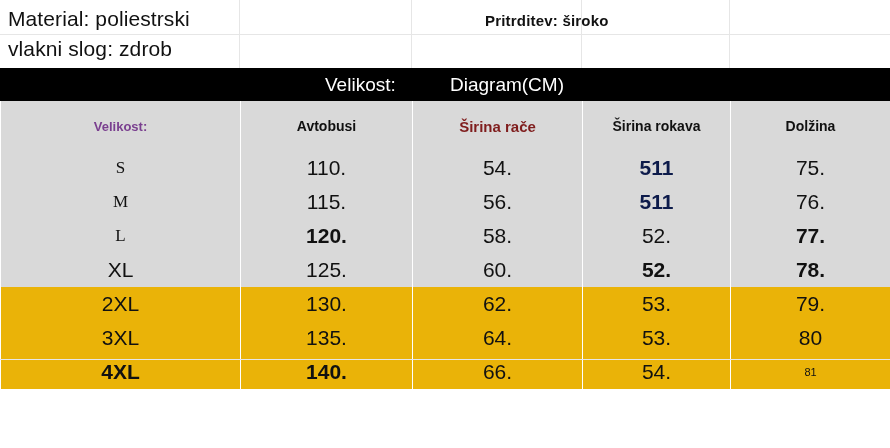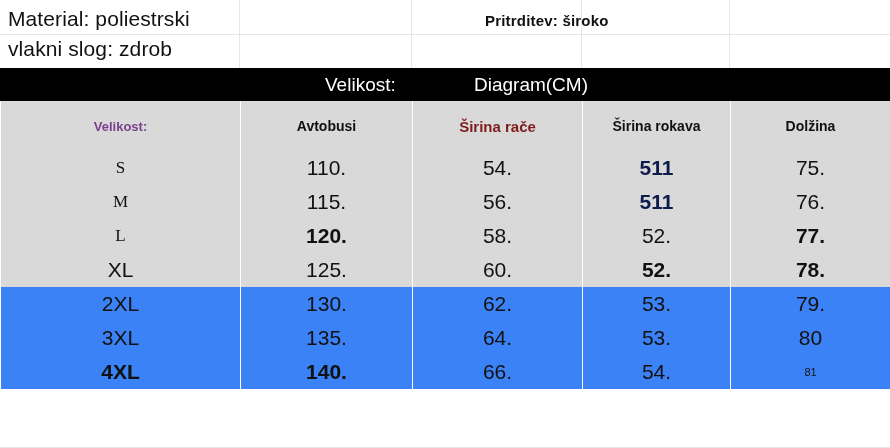--- a/index.html
+++ b/index.html
@@ -9,21 +9,21 @@
   body {
     width: 890px;
     height: 448px;
     background: #ffffff;
     font-family: "Liberation Sans", sans-serif;
     overflow: hidden;
   }
   .sheet {
     position: relative;
     width: 890px;
-    height: 448px;
+    height: 360px;
   }
 
   
   .top-area {
     position: relative;
     height: 68px;
     width: 890px;
     background: #ffffff;
   }
   .material-text {
@@ -76,21 +76,20 @@
     top: 6px;
     font-size: 19px;
     color: #ffffff;
   }
   .title-diagram {
     position: absolute;
     left: 450px;
     top: 6px;
     font-size: 19px;
     color: #ffffff;
-    margin-left: 24px;
   }
 
   
   table.size-table {
     border-collapse: collapse;
     width: 890px;
     table-layout: fixed;
   }
   table.size-table col.c0 { width: 240px; }
   table.size-table col.c1 { width: 172px; }
@@ -107,21 +106,21 @@
     padding: 0;
   }
   thead tr {
     height: 50px;
     background: #d9d9d9;
   }
   tbody tr {
     height: 34px;
   }
   tbody tr.odd { background: #d9d9d9; }
-  tbody tr.even { background: #3b82f6; }
+  tbody tr.even { background: #eab308; }
 
   .hdr {
     font-size: 14px;
     color: #111111;
   }
   .hdr.purple { color: #7a3f8f; font-size: 13px; }
   .hdr.maroon { color: #7f1d1d; font-weight: bold; font-size: 15px; }
   .hdr.bold-dark { color: #111111; font-weight: bold; font-size: 14px; line-height: 16px; }
 
   .cell {

